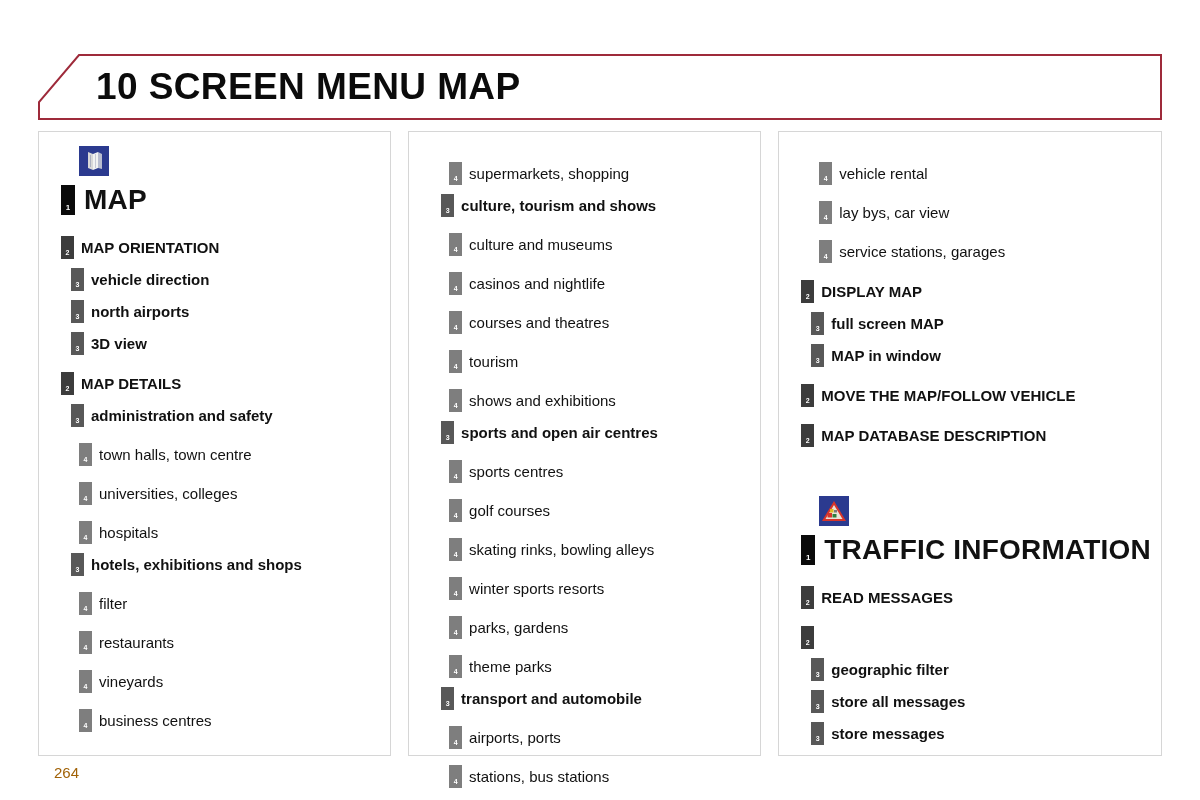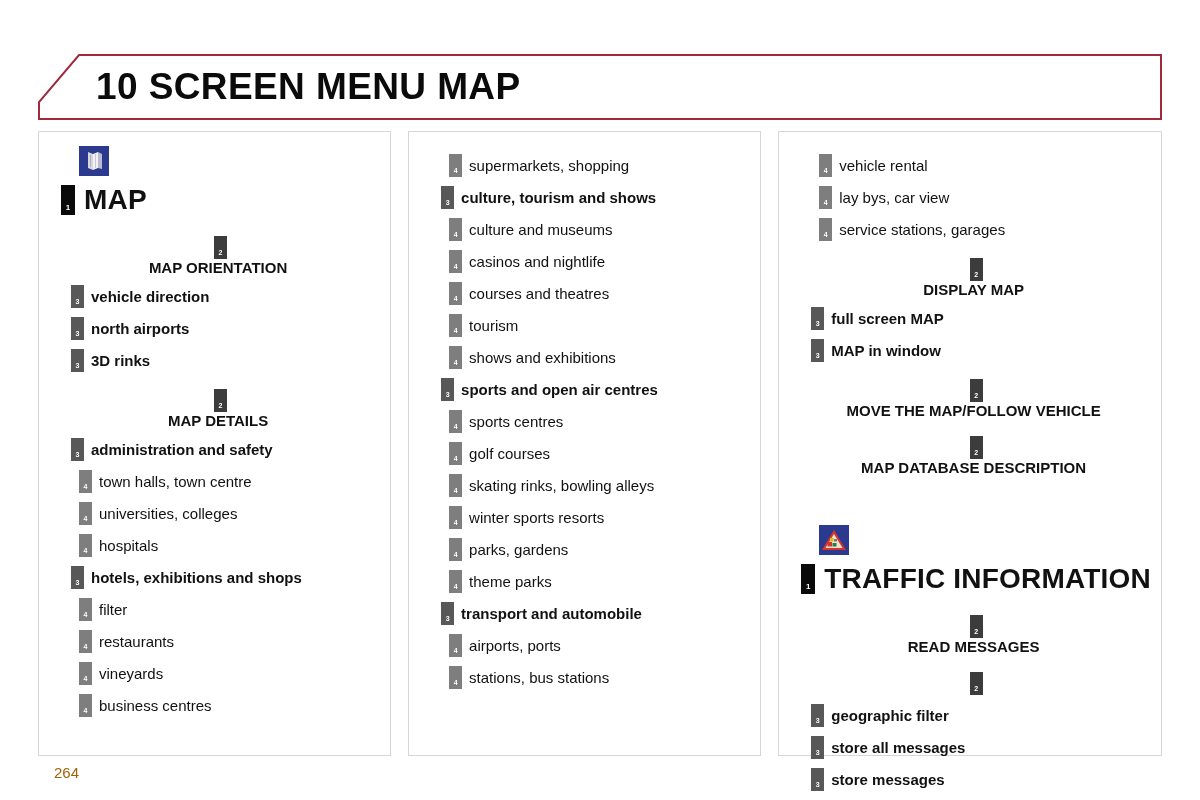--- a/index.html
+++ b/index.html
@@ -101,21 +101,21 @@
     margin-left: 12px;
   }
   .lvl1 .label {
     font-size: 28px;
     font-weight: bold;
     margin-left: 9px;
     letter-spacing: 0.2px;
   }
 
   
-  .lvl2 { margin-top: 17px; margin-bottom: 9px; flex-direction: column; }
+  .lvl2 { margin-top: 17px; margin-bottom: 9px; }
   .lvl2 .badge {
     width: 13px; height: 23px;
     background: #3c3c3c;
     font-size: 7px;
     padding-bottom: 3px;
     margin-left: 12px;
   }
   .lvl2 .label {
     font-size: 15px;
     font-weight: bold;
@@ -131,21 +131,21 @@
     padding-bottom: 3px;
     margin-left: 22px;
   }
   .lvl3 .label {
     font-size: 15px;
     font-weight: bold;
     margin-left: 7px;
   }
 
   
-  .lvl4 { margin-top: 8px; margin-bottom: 9px; }
+  .lvl4 { margin-top: 16px; margin-bottom: 9px; }
   .lvl4 .badge {
     width: 13px; height: 23px;
     background: #7e7e7e;
     font-size: 7px;
     padding-bottom: 3px;
     margin-left: 30px;
   }
   .lvl4 .label {
     font-size: 15px;
     font-weight: normal;
@@ -194,21 +194,21 @@
       <div class="row lvl3">
         <span class="badge" style="background: rgb(88, 88, 88);">3</span>
         <span class="label">vehicle direction</span>
       </div>
       <div class="row lvl3">
         <span class="badge" style="background: rgb(88, 88, 88);">3</span>
         <span class="label">north airports</span>
       </div>
       <div class="row lvl3">
         <span class="badge" style="background: rgb(88, 88, 88);">3</span>
-        <span class="label">3D rinks</span>
+        <span class="label">3D view</span>
       </div>
       <div class="row lvl2">
         <span class="badge" style="background: rgb(60, 60, 60);">2</span>
         <span class="label">MAP DETAILS</span>
       </div>
       <div class="row lvl3">
         <span class="badge" style="background: rgb(88, 88, 88);">3</span>
         <span class="label">administration and safety</span>
       </div>
       <div class="row lvl4">

